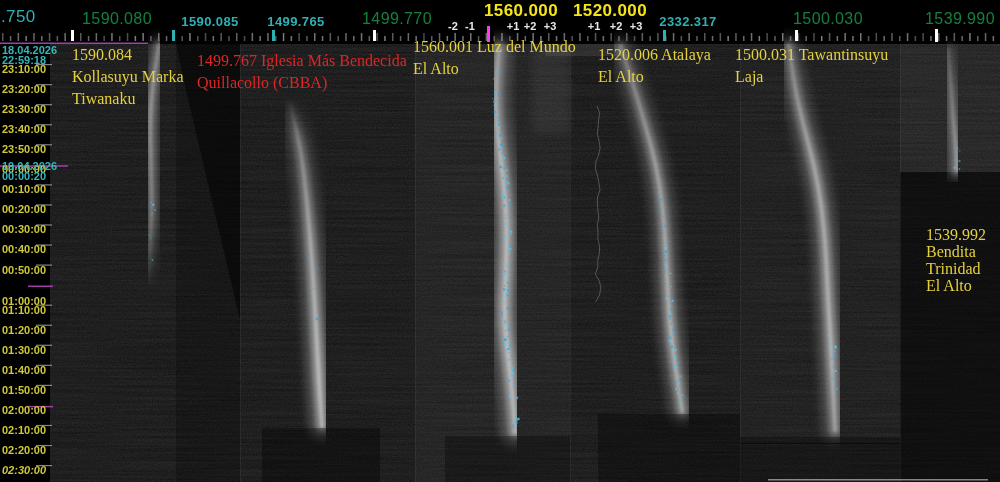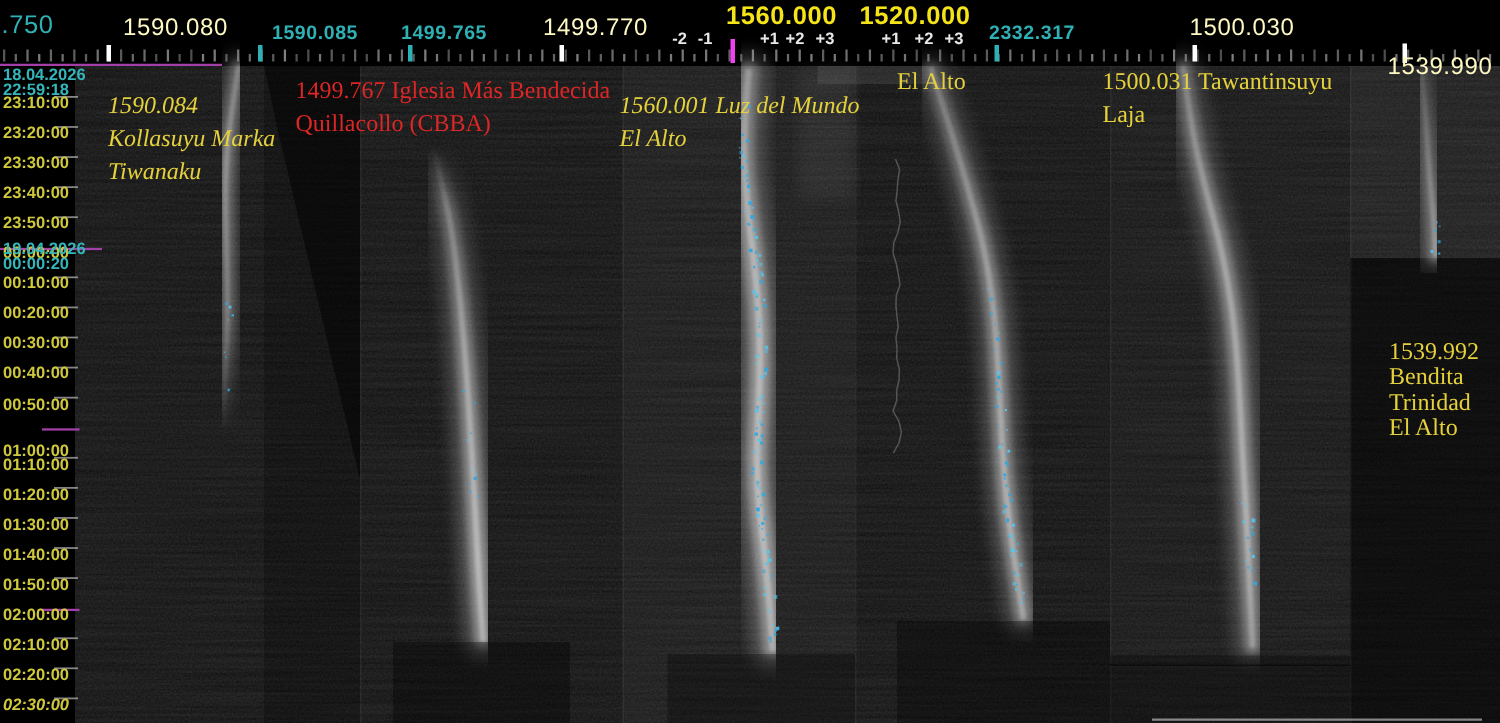--- a/index.html
+++ b/index.html
@@ -3,21 +3,21 @@
 <meta charset="utf-8">
 <style>
   html,body{margin:0;padding:0;background:#000;}
   #screen{position:relative;width:1000px;height:482px;background:#000;overflow:hidden;
           font-family:"Liberation Sans",sans-serif;}
   #wf{position:absolute;left:0;top:0;}
   .layer{position:absolute;left:0;top:0;width:836px;height:482px;pointer-events:none;}
   
   .flabel{position:absolute;white-space:nowrap;transform:translateX(-50%);}
   .flabel.left{transform:none;}
-  .f-white{color:#fef9c3;font-size:16px;letter-spacing:.4px;}
+  .f-white{color:#15803d;font-size:16px;letter-spacing:.4px;}
   .f-teal{color:#2fb0b4;font-size:13px;letter-spacing:.4px;font-weight:bold;}
   .f-teal-lg{color:#2fb0b4;font-size:17px;letter-spacing:.4px;}
   .f-beacon{color:#f5e418;font-size:17px;font-weight:bold;letter-spacing:.4px;}
   .f-off{color:#e8e8e8;font-size:11px;font-weight:bold;}
   
   .tstamp{position:absolute;left:2px;color:#34b6ba;font-size:11px;font-weight:bold;white-space:nowrap;line-height:10px;}
   .tlabel{position:absolute;left:2px;color:#cfc83c;font-size:11px;font-weight:bold;white-space:nowrap;}
   
   .station{position:absolute;font-family:"Liberation Serif",serif;font-size:16px;line-height:22px;white-space:nowrap;}
   .st-yellow{color:#e5d13c;}
@@ -518,21 +518,21 @@
       <div class="flabel f-off" style="left: 470px; top: 20px;">-1</div>
       <div class="flabel f-off" style="left: 513px; top: 20px;">+1</div>
       <div class="flabel f-off" style="left: 530px; top: 20px;">+2</div>
       <div class="flabel f-off" style="left: 550px; top: 20px;">+3</div>
       <div class="flabel f-beacon" style="left: 610px; top: 1px;">1520.000</div>
       <div class="flabel f-off" style="left: 594px; top: 20px;">+1</div>
       <div class="flabel f-off" style="left: 616px; top: 20px;">+2</div>
       <div class="flabel f-off" style="left: 636px; top: 20px;">+3</div>
       <div class="flabel f-teal" style="left: 688px; top: 14px;">2332.317</div>
       <div class="flabel f-white" style="left: 828px; top: 10px;">1500.030</div>
-      <div class="flabel f-white" style="left: 960px; top: 10px; margin-top: 26px;">1539.990</div>
+      <div class="flabel f-white" style="left: 960px; top: 10px;">1539.990</div>
     </div>
 
   <div id="time-col" class="layer">
     <div class="tstamp" style="top:45px;">
       <span>18.04.2026</span><br>
       <span>22:59:18</span>
     </div>
   <div class="tlabel" style="top: 63px;">23:10:00</div>
       <div class="tlabel" style="top: 83.05px;">23:20:00</div>
       <div class="tlabel" style="top: 103.1px;">23:30:00</div>
@@ -552,34 +552,35 @@
       <div class="tlabel" style="top: 343.7px;">01:30:00</div>
       <div class="tlabel" style="top: 363.75px;">01:40:00</div>
       <div class="tlabel" style="top: 383.8px;">01:50:00</div>
       <div class="tlabel" style="top: 403.85px;">02:00:00</div>
       <div class="tlabel" style="top: 423.9px;">02:10:00</div>
       <div class="tlabel" style="top: 443.95px;">02:20:00</div>
       <div class="tlabel" style="top: 464px; font-style: italic;">02:30:00</div>
     </div>
 
   <div id="stations" class="layer">
-      <div class="station st-yellow" style="left: 72px; top: 60px; font-style: italic;">
+      <div class="station st-yellow" style="left: 72px; top: 44px;">
         <div>1590.084</div>
         <div>Kollasuyu Marka</div>
         <div>Tiwanaku</div>
       </div>
       <div class="station st-red" style="left: 197px; top: 50px;">
         <div>1499.767 Iglesia Más Bendecida</div>
         <div>Quillacollo (CBBA)</div>
       </div>
-      <div class="station st-yellow" style="left: 413px; top: 60px; font-style: italic;">
+      <div class="station st-yellow" style="left: 413px; top: 36px;">
         <div>1560.001 Luz del Mundo</div>
         <div>El Alto</div>
       </div>
       <div class="station st-yellow" style="left: 598px; top: 44px;">
+        <div>1520.006 Atalaya</div>
         <div>El Alto</div>
       </div>
       <div class="station st-yellow" style="left: 735px; top: 44px;">
         <div>1500.031 Tawantinsuyu</div>
         <div>Laja</div>
       </div>
       <div class="station st-yellow tight" style="left: 926px; top: 226px;">
         <div>1539.992</div>
         <div>Bendita</div>
         <div>Trinidad</div>

